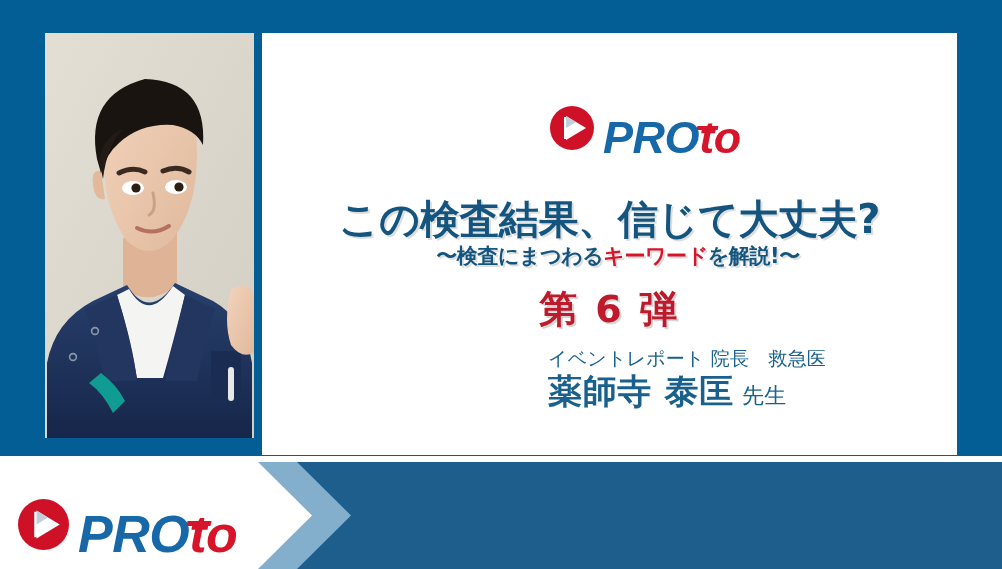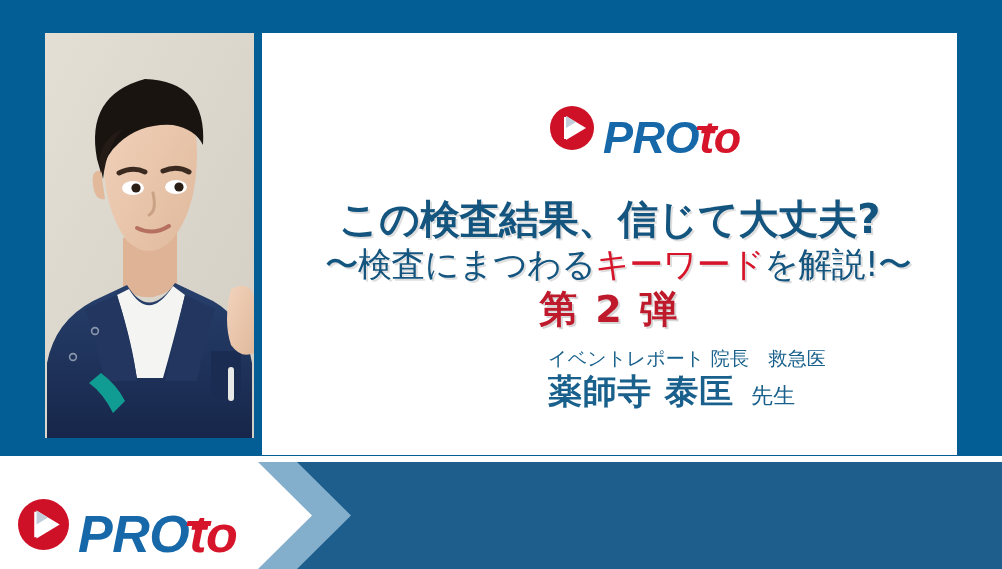--- a/index.html
+++ b/index.html
@@ -105,22 +105,22 @@
     font-weight: bold;
     font-size: 40px;
     line-height: 1.06;
     color: #14557F;
     letter-spacing: -0.01em;
     text-shadow: 2px 2px 0 rgba(0,0,0,0.13);
     white-space: nowrap;
   }
   .headline-2 {
     font-family: "DejaVu Sans", sans-serif;
-    font-weight: normal;
-    font-size: 34px;
+    font-weight: bold;
+    font-size: 21px;
     line-height: 1.2;
     color: #14557F;
     letter-spacing: -0.02em;
     text-shadow: 2px 2px 0 rgba(0,0,0,0.13);
     white-space: nowrap;
     margin-top: 4px;
     padding-left: 17px;
   }
   .kw { color: #D6152A; }
 
@@ -154,21 +154,21 @@
   }
   .lect-affil {
     font-size: 19px;
     line-height: 1.34;
     letter-spacing: 0.01em;
     white-space: nowrap;
   }
   .lect-name-row {
     display: flex;
     align-items: baseline;
-    gap: 17px;
+    gap: 8px;
     margin-top: 2px;
   }
   .lect-name {
     font-size: 34px;
     font-weight: bold;
     line-height: 1.08;
     letter-spacing: 0.02em;
     white-space: nowrap;
   }
   .lect-suffix {
@@ -308,21 +308,21 @@
           <span class="logo-pro">PRO</span><span class="logo-to">to</span>
         </span>
       </span>
     </div>
 
     <div class="headline">
       <div class="headline-1">この検査結果、信じて大丈夫?</div>
       <div class="headline-2"><span>〜検査にまつわる</span><span class="kw">キーワード</span><span>を解説!〜</span></div>
     </div>
 
-    <div class="volume">第 2 弾</div>
+    <div class="volume">第 6 弾</div>
 
     <div class="lecturer">
       <div class="lect-affil">イベントレポート 院長　救急医</div>
       <div class="lect-name-row">
         <span class="lect-name">薬師寺 泰匡</span>
         <span class="lect-suffix">先生</span>
       </div>
     </div>
 
   </div>

